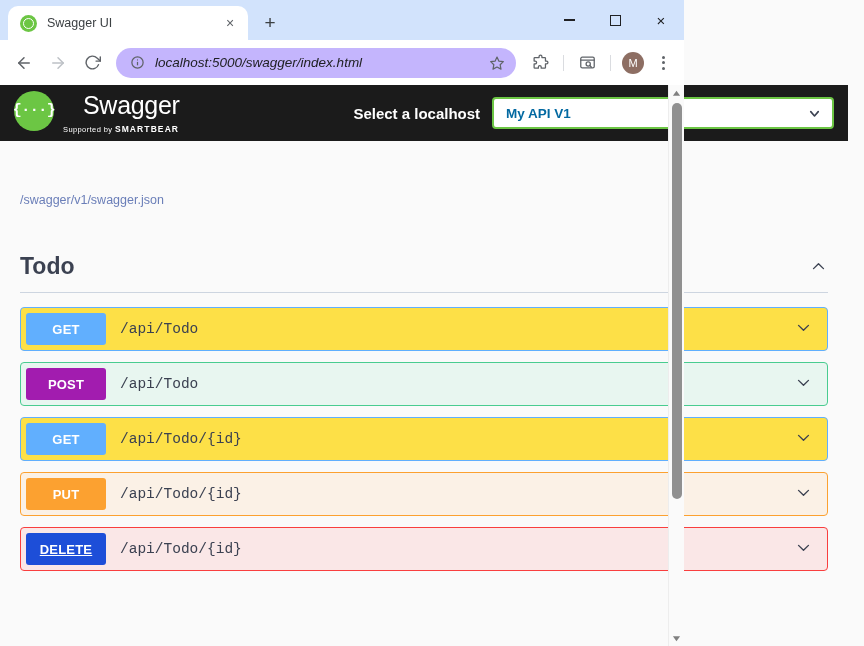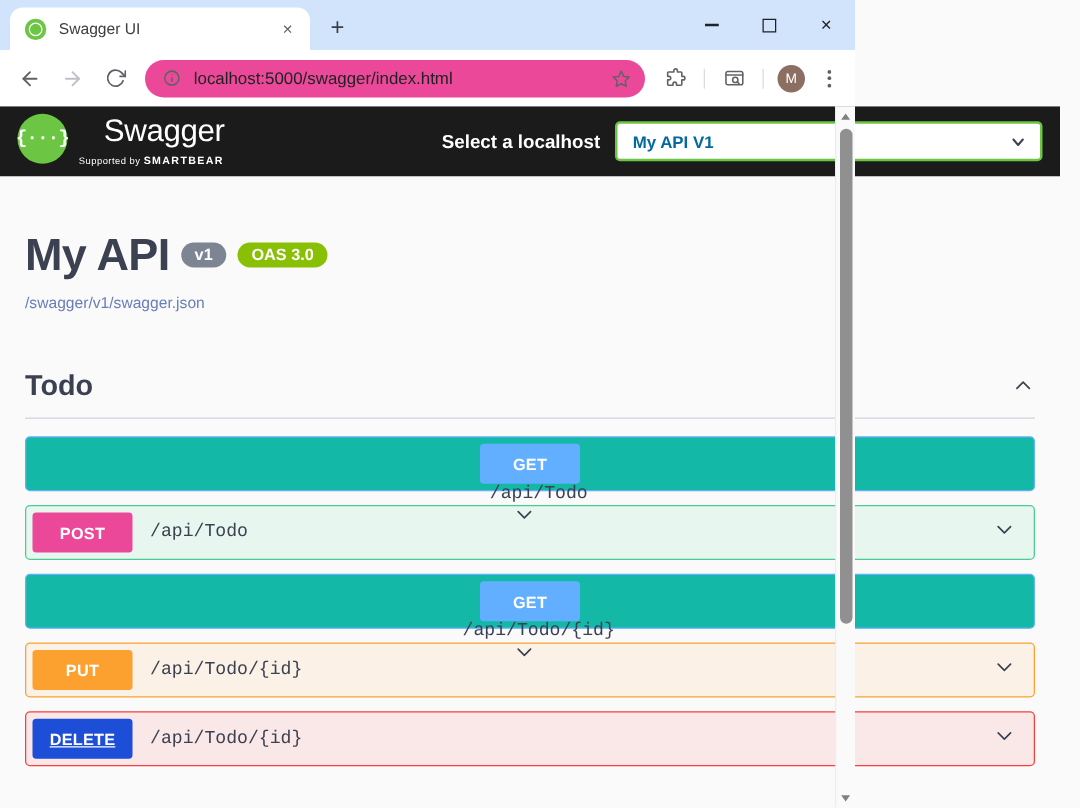--- a/index.html
+++ b/index.html
@@ -65,23 +65,23 @@
     height: 45px; background: #ffffff;
     display: flex; align-items: center; padding: 0 8px; gap: 2px;
   }
   .tb-btn {
     width: 32px; height: 32px; border-radius: 50%;
     display: flex; align-items: center; justify-content: center;
     color: #5f6368; flex: 0 0 auto;
   }
   .tb-btn.disabled { color: #bdc1c6; }
   .omnibox {
-    flex: 1 1 auto; height: 30px; background: #ec4899;
+    flex: 1 1 auto; height: 30px; background: #c4b5fd;
     border-radius: 16px; display: flex; align-items: center;
-    padding: 0 6px 0 14px; margin: 0 6px; gap: 10px;
+    padding: 0 6px 0 14px; margin: 0 6px; gap: 10px; font-style: italic;
   }
   .omni-url {
     flex: 1 1 auto; font-size: 13.5px; color: #202124;
     white-space: nowrap; overflow: hidden;
   }
   .star-btn {
     width: 26px; height: 26px; border-radius: 50%;
     display: flex; align-items: center; justify-content: center;
     color: #5f6368; flex: 0 0 auto;
   }
@@ -188,24 +188,24 @@
     font-family: "Liberation Sans", sans-serif;
     flex: 0 0 auto; letter-spacing: 0.2px;
   }
   .op-path {
     margin-left: 14px; font-size: 14.5px; color: #3b4151;
     font-family: "Liberation Mono", monospace; font-weight: normal;
     flex: 1 1 auto;
   }
   .op-chev { margin-right: 10px; flex: 0 0 auto; }
 
-  .op.get    { background: #14b8a6; border-color: #61affe; flex-direction: column; }
+  .op.get    { background: #fde047; border-color: #61affe; }
   .op.get .op-method    { background: #61affe; }
   .op.post   { background: #e8f6f0; border-color: #49cc90; }
-  .op.post .op-method   { background: #ec4899; }
+  .op.post .op-method   { background: #a21caf; }
   .op.put    { background: #fbf1e6; border-color: #fca130; }
   .op.put .op-method    { background: #fca130; }
   .op.delete { background: #fae7e7; border-color: #f93e3e; }
   .op.delete .op-method { background: #1d4ed8; text-decoration: underline; }
 
   
   .scrollbar {
     position: absolute; right: 0; top: 85px;
     width: 16px; height: 561px; background: #fafafa;
     border-left: 1px solid #ededed;
@@ -325,25 +325,20 @@
           <span class="def-select-value">My API V1</span>
           <span style="display:flex;color:#3b4151;">
             <svg width="15" height="15" viewBox="0 0 24 24" fill="none" stroke="currentColor" stroke-width="2.6" stroke-linecap="round" stroke-linejoin="round">
                 <polyline points="6 9 12 16 18 9"></polyline>
               </svg>
           </span>
         </div>
       </div>
 
       <div class="api-info">
-        <div class="api-title-row">
-          <span class="api-title">My API</span>
-          <span class="badge-version">v1</span>
-          <span class="badge-oas">OAS 3.0</span>
-        </div>
         <a class="api-url" href="#">/swagger/v1/swagger.json</a>
       </div>
 
       <div class="tag-section">
         <div class="tag-header">
           <span class="tag-name">Todo</span>
           <span class="chev">
             <svg width="17" height="17" viewBox="0 0 24 24" fill="none" stroke="#3b4151" stroke-width="1.9" stroke-linecap="round" stroke-linejoin="round">
                 <polyline points="5 15 12 8 19 15"></polyline>
               </svg>

